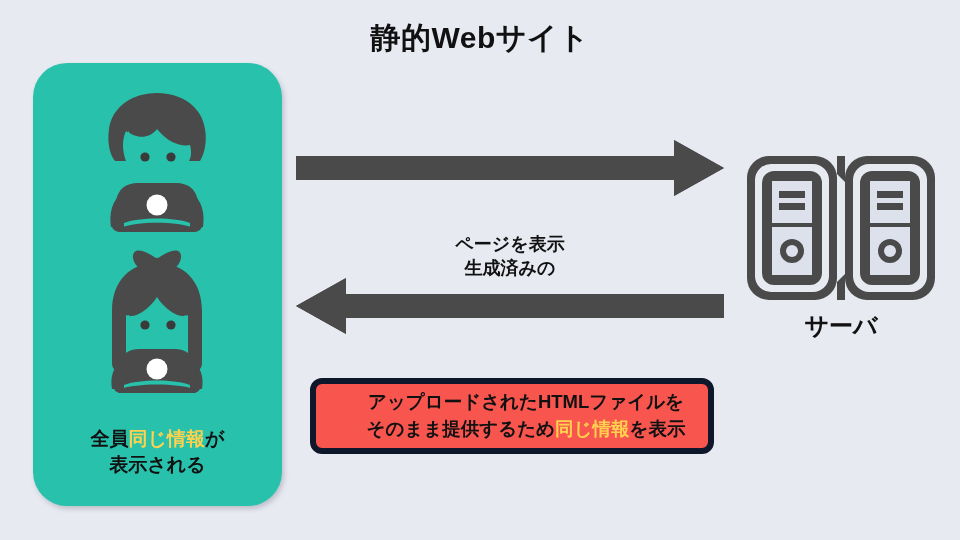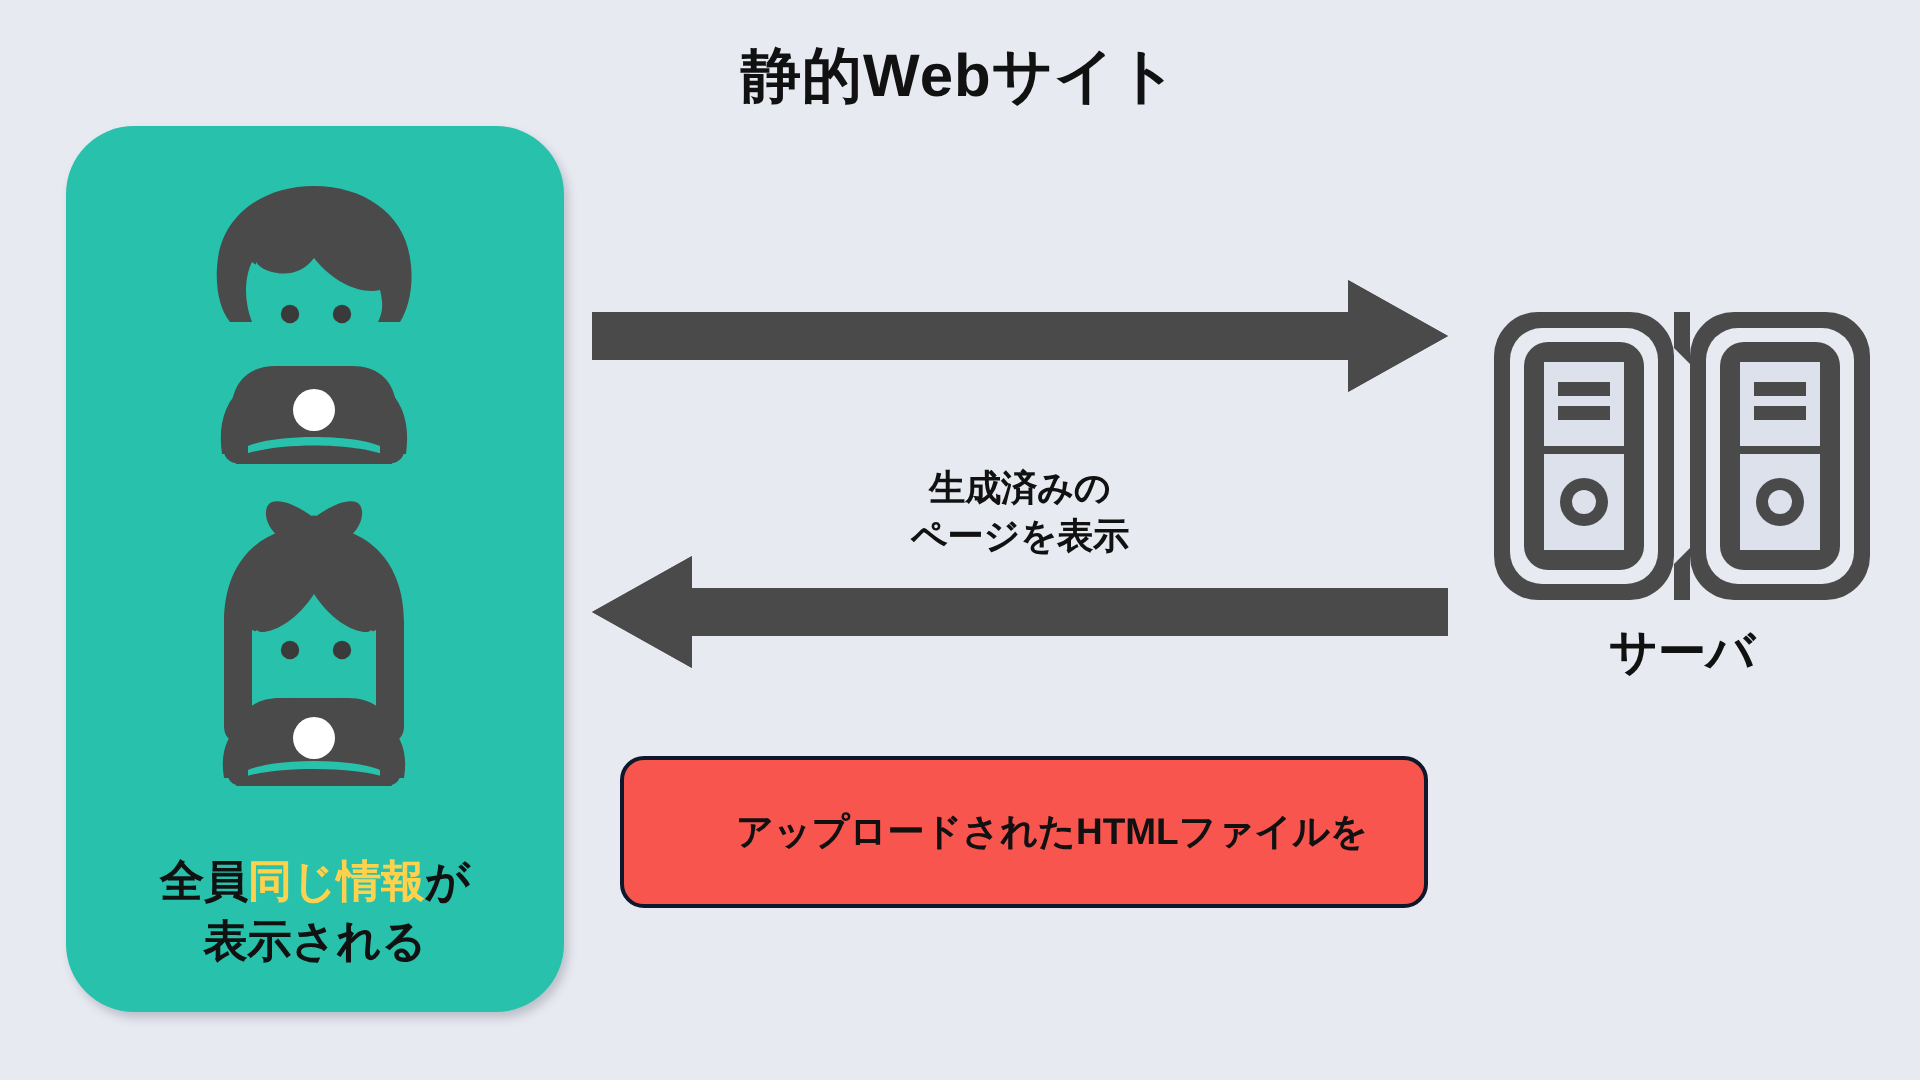--- a/index.html
+++ b/index.html
@@ -59,21 +59,21 @@
 
   .person svg { display: block; width: 150px; height: 150px; }
 
   
   .panel-caption {
     position: absolute;
     left: 0;
     top: 363px;
     width: 249px;
     text-align: center;
-    font-size: 22px;
+    font-size: 19px;
     font-weight: bold;
     color: #111111;
     line-height: 1.35;
   }
   .hl-yellow { color: #FFD24D; }
 
   
   .arrow {
     position: absolute;
     height: 60px;
@@ -117,21 +117,21 @@
   }
 
   
   .callout {
     position: absolute;
     left: 310px;
     top: 378px;
     width: 404px;
     height: 76px;
     background: #F9554F;
-    border: 2px solid #0f172a;
+    border: 6px solid #0f172a;
     border-radius: 12px;
     display: flex;
     align-items: center;
     justify-content: center;
     padding-left: 28px;
   }
   .callout-text {
     text-align: center;
     font-size: 18.5px;
     font-weight: bold;
@@ -266,22 +266,22 @@
 
 
   <div class="arrow arrow-response">
     <svg width="428" height="60" viewBox="0 0 428 60" xmlns="http://www.w3.org/2000/svg">
       <path d="M428 16 L 50 16 L 50 0 L 0 28 L 50 56 L 50 40 L 428 40 Z" fill="#4A4A4A"></path>
       <path d="M50 0 L 0 28 L 50 56 L 37 28 Z" fill="#4A4A4A"></path>
     </svg>
   </div>
 
   <div class="arrow-label label-response">
+    <div>ページを表示</div>
     <div>生成済みの</div>
-    <div>ページを表示</div>
   </div>
 
   <div class="server">
     <svg width="192" height="152" viewBox="0 0 192 152" xmlns="http://www.w3.org/2000/svg">
 
       <g>
 
         <rect x="2" y="4" width="90" height="144" rx="22" ry="22" fill="#4A4A4A"></rect>
 
         <rect x="10" y="12" width="74" height="128" rx="16" ry="16" fill="#E8EAF2"></rect>
@@ -314,16 +314,17 @@
       <path d="M92 4 L 100 4 L 100 30 L 92 22 Z" fill="#4A4A4A"></path>
       <path d="M92 148 L 100 148 L 100 122 L 92 130 Z" fill="#4A4A4A"></path>
     </svg>
   </div>
 
   <div class="server-caption">サーバ</div>
 
   <div class="callout">
     <div class="callout-text">
       <div>アップロードされたHTMLファイルを</div>
+      <div><span>そのまま提供するため</span><span class="hl-yellow">同じ情報</span><span>を表示</span></div>
     </div>
   </div>
 
 </div>
 
 </body></html>

